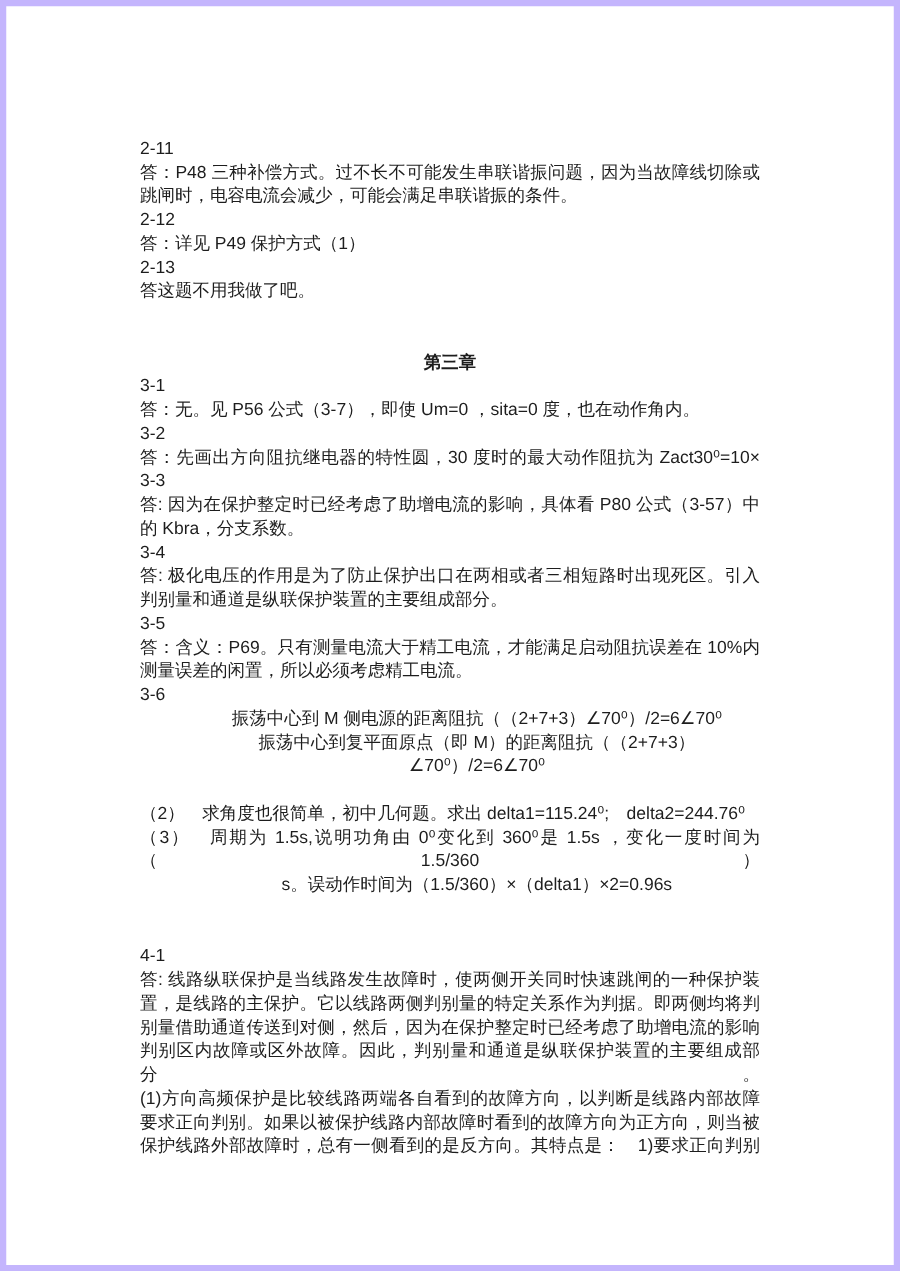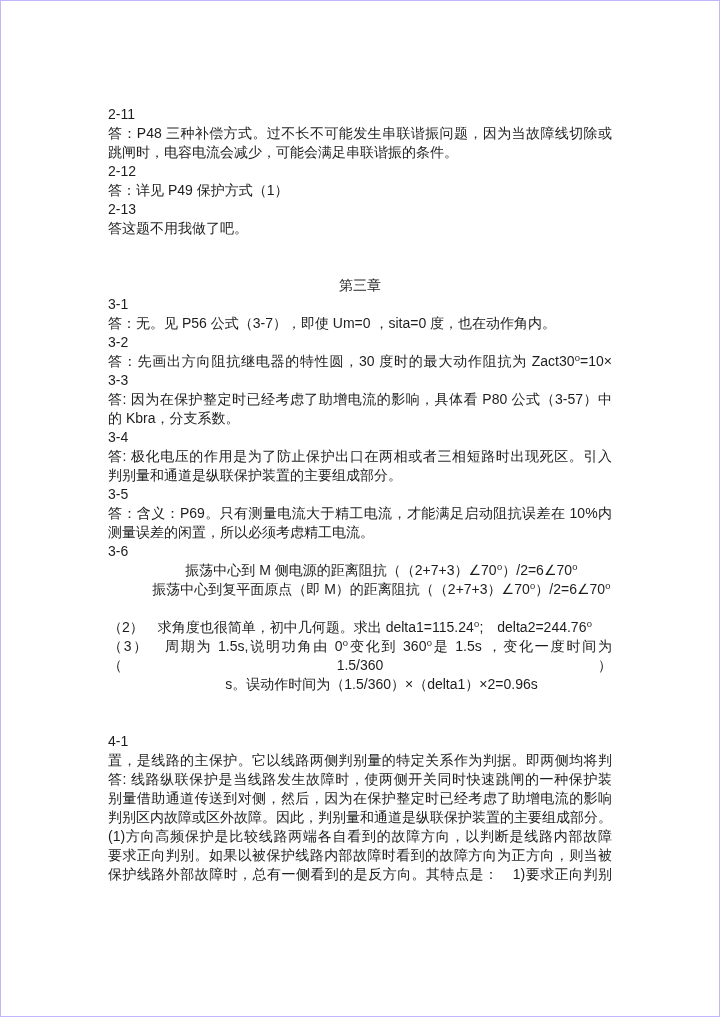--- a/index.html
+++ b/index.html
@@ -2,34 +2,34 @@
 <html><head>
 <meta charset="utf-8">
 <style>
   html, body { margin: 0; padding: 0; background: #ffffff; }
   .page {
     position: relative;
     width: 720px;
     height: 1017px;
     background: #ffffff;
     box-sizing: border-box;
-    border: 1px solid #c4b5fd;
+    border: 5px solid #c4b5fd;
     overflow: hidden;
     font-family: "Liberation Sans", "DejaVu Sans", sans-serif;
   }
   .content {
     padding: 104px 107px 0 107px;
     font-size: 14px;
     line-height: 19px;
     color: #1d1d1d;
   }
   .line { min-height: 19px; }
   .fill { text-align: justify; text-align-last: justify; }
   .blank { height: 19px; }
-  .title { text-align: center; }
+  .title { text-align: center; font-weight: bold; }
   .ind { padding-left: 43px; text-align: center; }
 </style>
 </head>
 <body>
 
 <div class="page">
   <div class="content">
 
     <div class="line">2-11</div>
     <div class="line fill">答：P48 三种补偿方式。过不长不可能发生串联谐振问题，因为当故障线切除或</div>
@@ -68,22 +68,22 @@
     <div class="blank"></div>
     <div class="line">（2）　求角度也很简单，初中几何题。求出 delta1=115.24⁰;　delta2=244.76⁰</div>
     <div class="line fill">（3）　周期为 1.5s,说明功角由 0⁰变化到 360⁰是 1.5s ，变化一度时间为（1.5/360）</div>
     <div class="line ind">s。误动作时间为（1.5/360）×（delta1）×2=0.96s</div>
 
     <div class="blank"></div>
     <div class="blank"></div>
 
 
     <div class="line">4-1</div>
+    <div class="line fill">答: 线路纵联保护是当线路发生故障时，使两侧开关同时快速跳闸的一种保护装</div>
     <div class="line fill">置，是线路的主保护。它以线路两侧判别量的特定关系作为判据。即两侧均将判</div>
-    <div class="line fill">答: 线路纵联保护是当线路发生故障时，使两侧开关同时快速跳闸的一种保护装</div>
     <div class="line fill">别量借助通道传送到对侧，然后，因为在保护整定时已经考虑了助增电流的影响</div>
     <div class="line fill">判别区内故障或区外故障。因此，判别量和通道是纵联保护装置的主要组成部分。</div>
     <div class="line fill">(1)方向高频保护是比较线路两端各自看到的故障方向，以判断是线路内部故障</div>
     <div class="line fill">要求正向判别。如果以被保护线路内部故障时看到的故障方向为正方向，则当被</div>
     <div class="line fill">保护线路外部故障时，总有一侧看到的是反方向。其特点是：　1)要求正向判别</div>
 
   </div>
 </div>
 
 </body></html>

